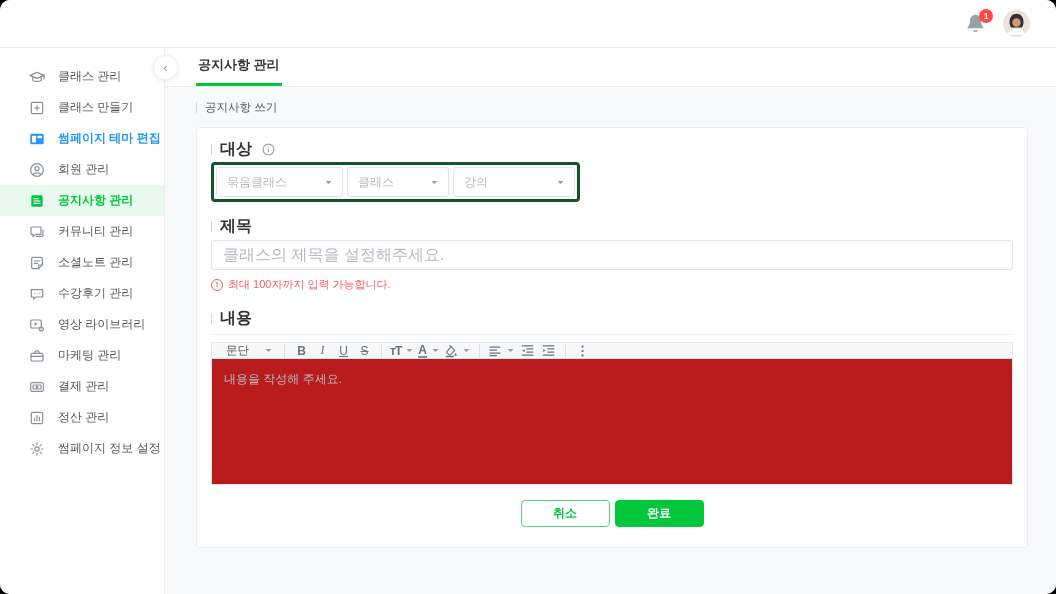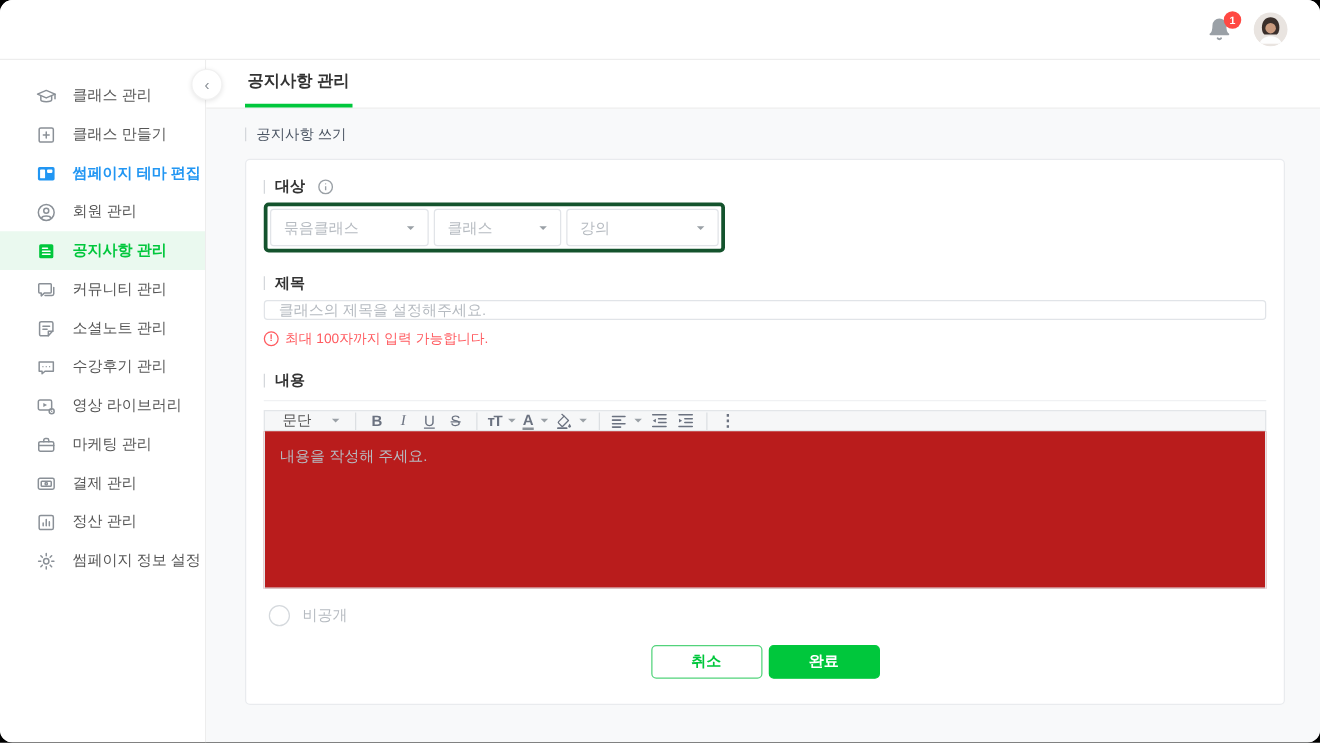--- a/index.html
+++ b/index.html
@@ -49,35 +49,35 @@
   .tab { font-size:13px; font-weight:bold; color:#333; padding:11px 2px 9px;
          border-bottom:3px solid #00c73c; cursor:pointer; }
 
   .section-label { margin:13px 0 0 31px; display:flex; align-items:center; gap:8px;
                    font-size:11.5px; color:#4b5563; }
   .vbar { width:1px; height:11px; background:#d4d7db; }
 
   
   .card { margin:12px 28px 0 31px; background:#fff; border:1px solid #e9ebee;
           border-radius:4px; padding:14px 14px 20px; }
-  .field-label { display:flex; align-items:center; gap:8px; font-size:12px;
+  .field-label { display:flex; align-items:center; gap:8px; font-size:16px;
                  font-weight:bold; color:#333; height:15px; }
   .info-icon { width:13px; height:13px; color:#9aa0a6; display:flex; margin-left:2px; }
 
   .target-box { margin-top:5px; display:inline-flex; gap:4px; padding:2px;
                 border:3px solid #14532d; border-radius:4px; background:#fff; }
   .dropdown { height:30px; border:1px solid #e1e4e8; border-radius:3px; background:#fff;
               display:flex; align-items:center; justify-content:space-between;
               padding:0 9px 0 10px; font-size:12px; color:#b6bbc1; cursor:pointer; }
   .dd-1 { width:127px; } .dd-2 { width:102px;font-family:Liberation Serif, serif; } .dd-3 { width:122px; }
   .chev { color:#9aa0a6; width:9px; height:9px; display:flex; }
 
   .gap-17 { margin-top:17px; } .gap-19 { margin-top:19px; }
-  .title-input { margin-top:6px; width:100%; height:16px; border:1px solid #e1e4e8;
-                 border-radius:3px; font-size:12px; padding:0 11px; color:#0f172a;
+  .title-input { margin-top:6px; width:100%; height:30px; border:1px solid #e1e4e8;
+                 border-radius:3px; font-size:16px; padding:0 11px; color:#0f172a;
                  font-family:"Liberation Sans", sans-serif; outline:none; display:block; }
   .title-input::placeholder { color:#b6bbc1; }
   .error-row { margin-top:7px; display:flex; align-items:center; gap:5px;
                color:#ff5a5f; font-size:11px; }
   .error-icon { width:12px; height:12px; border:1px solid #ff5a5f; border-radius:50%;
                 font-size:8px; font-weight:bold; display:flex; align-items:center;
                 justify-content:center; flex-shrink:0; }
 
   .label-divider { margin-top:8px; border:0; border-top:1px solid #f0f1f3; }
 
@@ -430,24 +430,20 @@
               <span class="tb-sep"></span>
               <span class="tb-btn st-more">
                 <span class="lbl">⋮</span>
               </span>
             </div>
           <div class="editor-body">
             <span>내용을 작성해 주세요.</span>
           </div>
         </div>
 
-        <div class="radio-row">
-          <span class="radio-circle"></span>
-          <span class="radio-label">비공개</span>
-        </div>
 
         <div class="btn-row">
           <button class="btn btn-cancel">취소</button>
           <button class="btn btn-submit">완료</button>
         </div>
 
       </div>
     </div>
   </div>
 </div>

